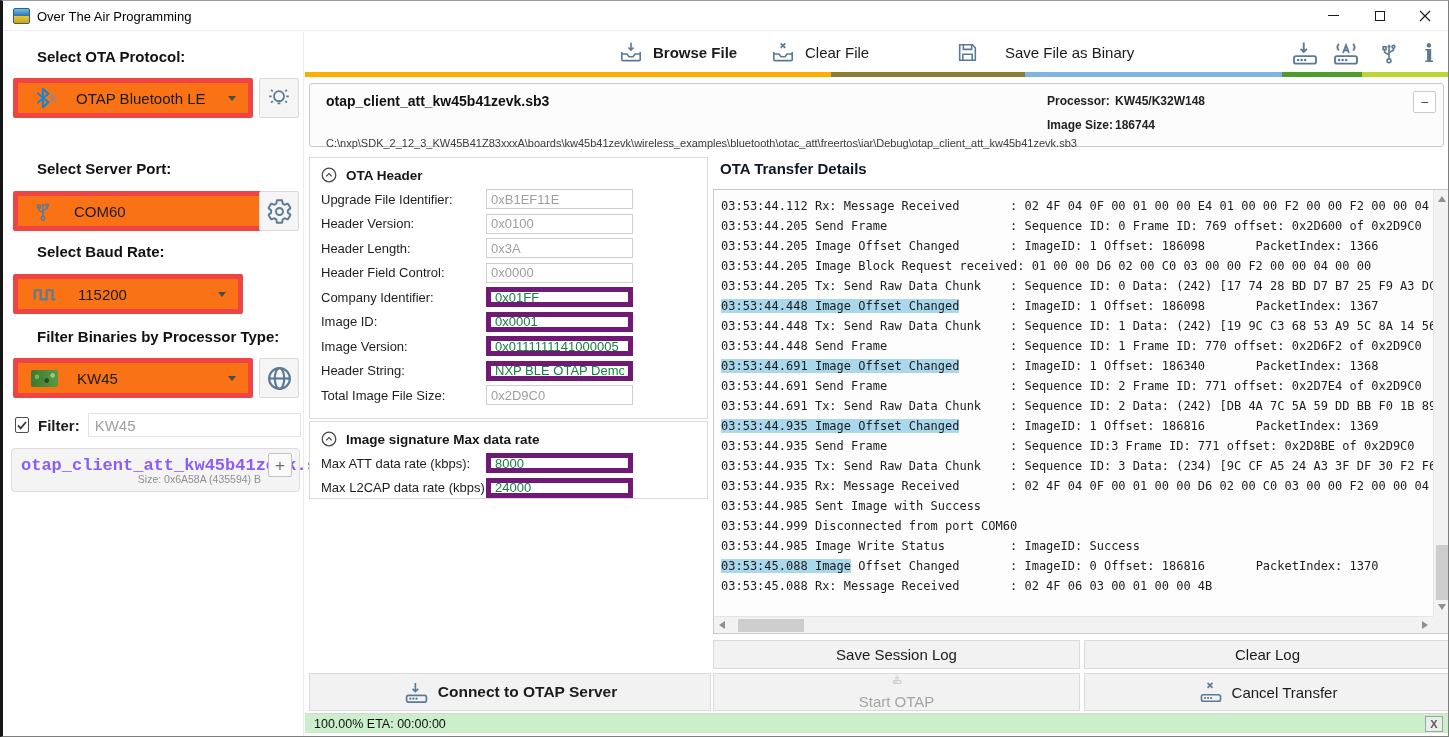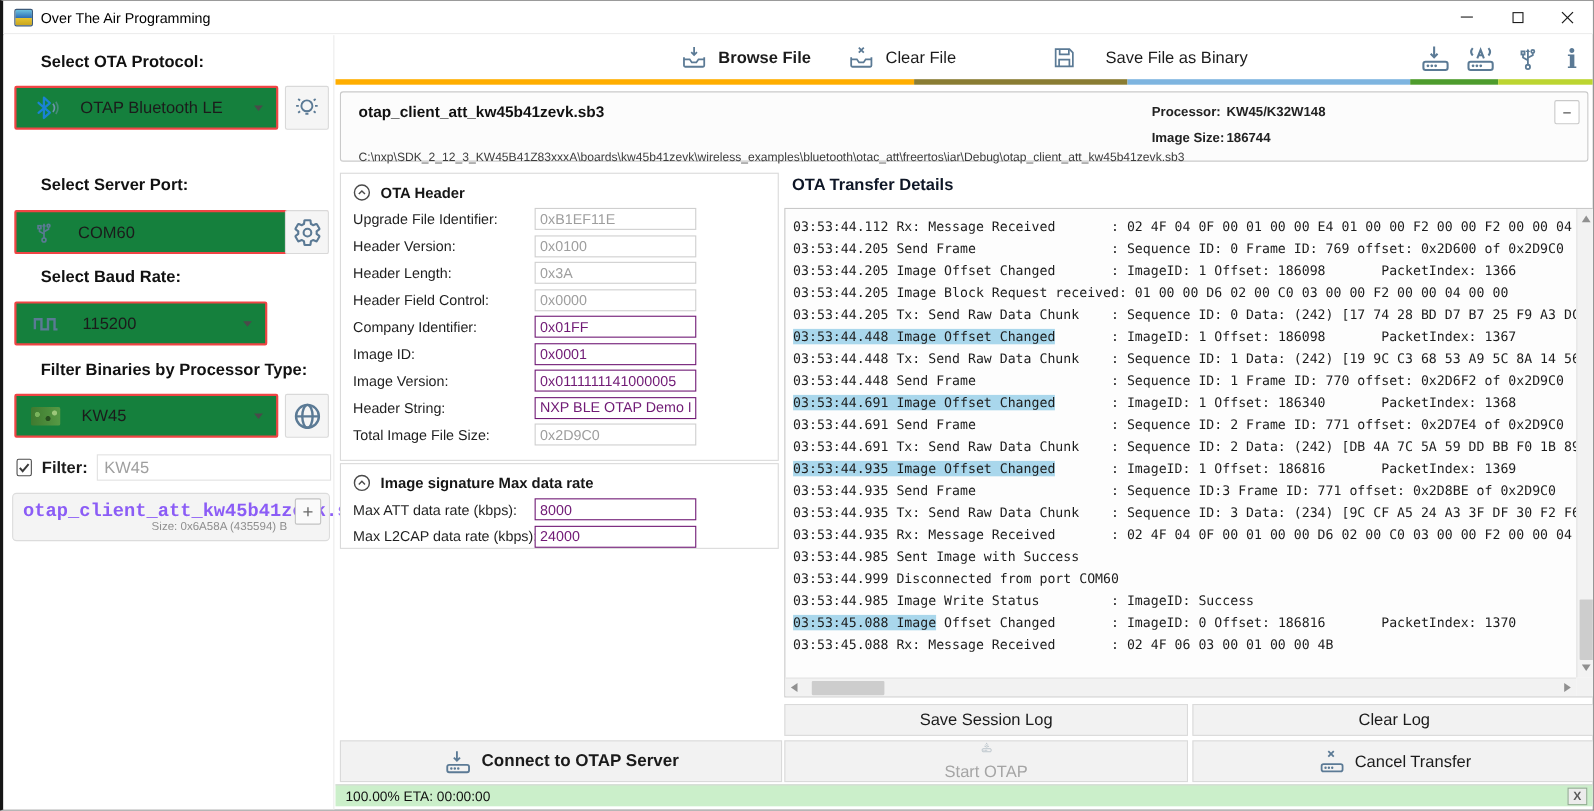--- a/index.html
+++ b/index.html
@@ -14,21 +14,21 @@
   .app-icon{position:absolute; left:10px; top:7px; width:17px; height:16px; border-radius:2px;
             background:linear-gradient(180deg,#6cc2de 0%,#2d6db5 52%,#e7c531 52%,#c9a61e 100%);
             border:1px solid #3c5a7a;}
   .title-text{position:absolute; left:34px; top:8px; font-size:13px; color:#000;}
   .win-btn{position:absolute; top:0; width:34px; height:29px; display:flex; align-items:center; justify-content:center;}
   .glyph-min{width:11px; height:0; border-top:1.3px solid #1b1b1b;}
   .glyph-max{width:10px; height:10px; border:1.3px solid #1b1b1b;}
   
   .sidebar{position:absolute; left:0; top:31px; width:301px; bottom:0; background:#fff; border-right:1px solid #ececec;}
   .side-label{position:absolute; left:10px; font-size:15px; font-weight:bold; color:#111;margin-left:24px;}
-  .drop{position:absolute; left:10px; height:40px; background:#15803d; border:2px solid #ef4444; border-radius:2px;
+  .drop{position:absolute; left:10px; height:40px; background:#f97316; border:5px solid #ef4444; border-radius:2px;
         display:flex; align-items:center; padding-left:13px;}
   .drop .dtext{margin-left:19px; font-size:15px; color:#1b1b1b;}
   .caret{position:absolute; right:12px; top:50%; margin-top:-2px; width:0; height:0;
          border-left:4px solid transparent; border-right:4px solid transparent; border-top:5px solid #4a4a4a;}
   .side-btn{position:absolute; left:256px; width:40px; height:40px; background:#f5f5f5; border:1px solid #d9d9d9;
             border-radius:2px; display:flex; align-items:center; justify-content:center;}
   .pcb{width:27px; height:17px; border-radius:2px; background:
        radial-gradient(circle at 22% 40%, #79b35c 2px, transparent 2.6px),
        radial-gradient(circle at 58% 62%, #274f1e 2px, transparent 2.6px),
        radial-gradient(circle at 80% 32%, #9cc77a 2px, transparent 2.6px),
@@ -57,22 +57,22 @@
   .fi-path{position:absolute; left:16px; top:41px; font-size:11px; color:#3c3c3c;margin-top:12px;}
   .fi-kv{position:absolute; font-size:12px; font-weight:bold; color:#222;}
   .minus-btn{position:absolute; right:7px; top:7px; width:23px; height:22px; background:#fff; border:1px solid #c9c9c9;
              border-radius:2px; font-size:14px; color:#444; display:flex; align-items:center; justify-content:center;}
   
   .section{position:absolute; left:306px; width:399px; background:#fff; border:1px solid #dadada;}
   .sec-head{display:flex; align-items:center; gap:9px; padding:9px 0 4px 11px;}
   .sec-title{font-size:13.5px; font-weight:bold; color:#161616;}
   .frow{position:relative; height:24.5px; display:flex; align-items:center;}
   .flabel{position:absolute; left:11px; font-size:13px; color:#1e1e1e;}
-  .finput{position:absolute; left:176px; width:147px; height:20px; border:1px solid #701a75; font-size:13px;
-          color:#701a75; padding:0 4px; font-family:"Liberation Sans",sans-serif; background:#fff;}
+  .finput{position:absolute; left:176px; width:147px; height:20px; border:5px solid #701a75; font-size:13px;
+          color:#15803d; padding:0 4px; font-family:"Liberation Sans",sans-serif; background:#fff;}
   .finput.dis{border:1px solid #cfcfcf; color:#9e9e9e;}
   
   .big-btn{position:absolute; background:#f2f2f2; border:1px solid #dadada; display:flex; align-items:center;
            justify-content:center; gap:8px; font-size:15px; color:#1b1b1b;}
   .big-btn.bold{font-weight:bold; font-size:15.5px;}
   .big-btn.disabled{color:#a5a5a5;flex-direction:column;}
   
   .log-title{position:absolute; left:717px; top:159px; font-size:15px; font-weight:bold; color:#0e1626;}
   .log-box{position:absolute; left:710px; top:188px; width:738px; height:445px; border:1px solid #c9c9c9; background:#fdfdfd;}
   .log-lines{position:absolute; left:0; top:0; right:17px; bottom:17px; overflow:hidden; padding:6px 0 0 7px;}

